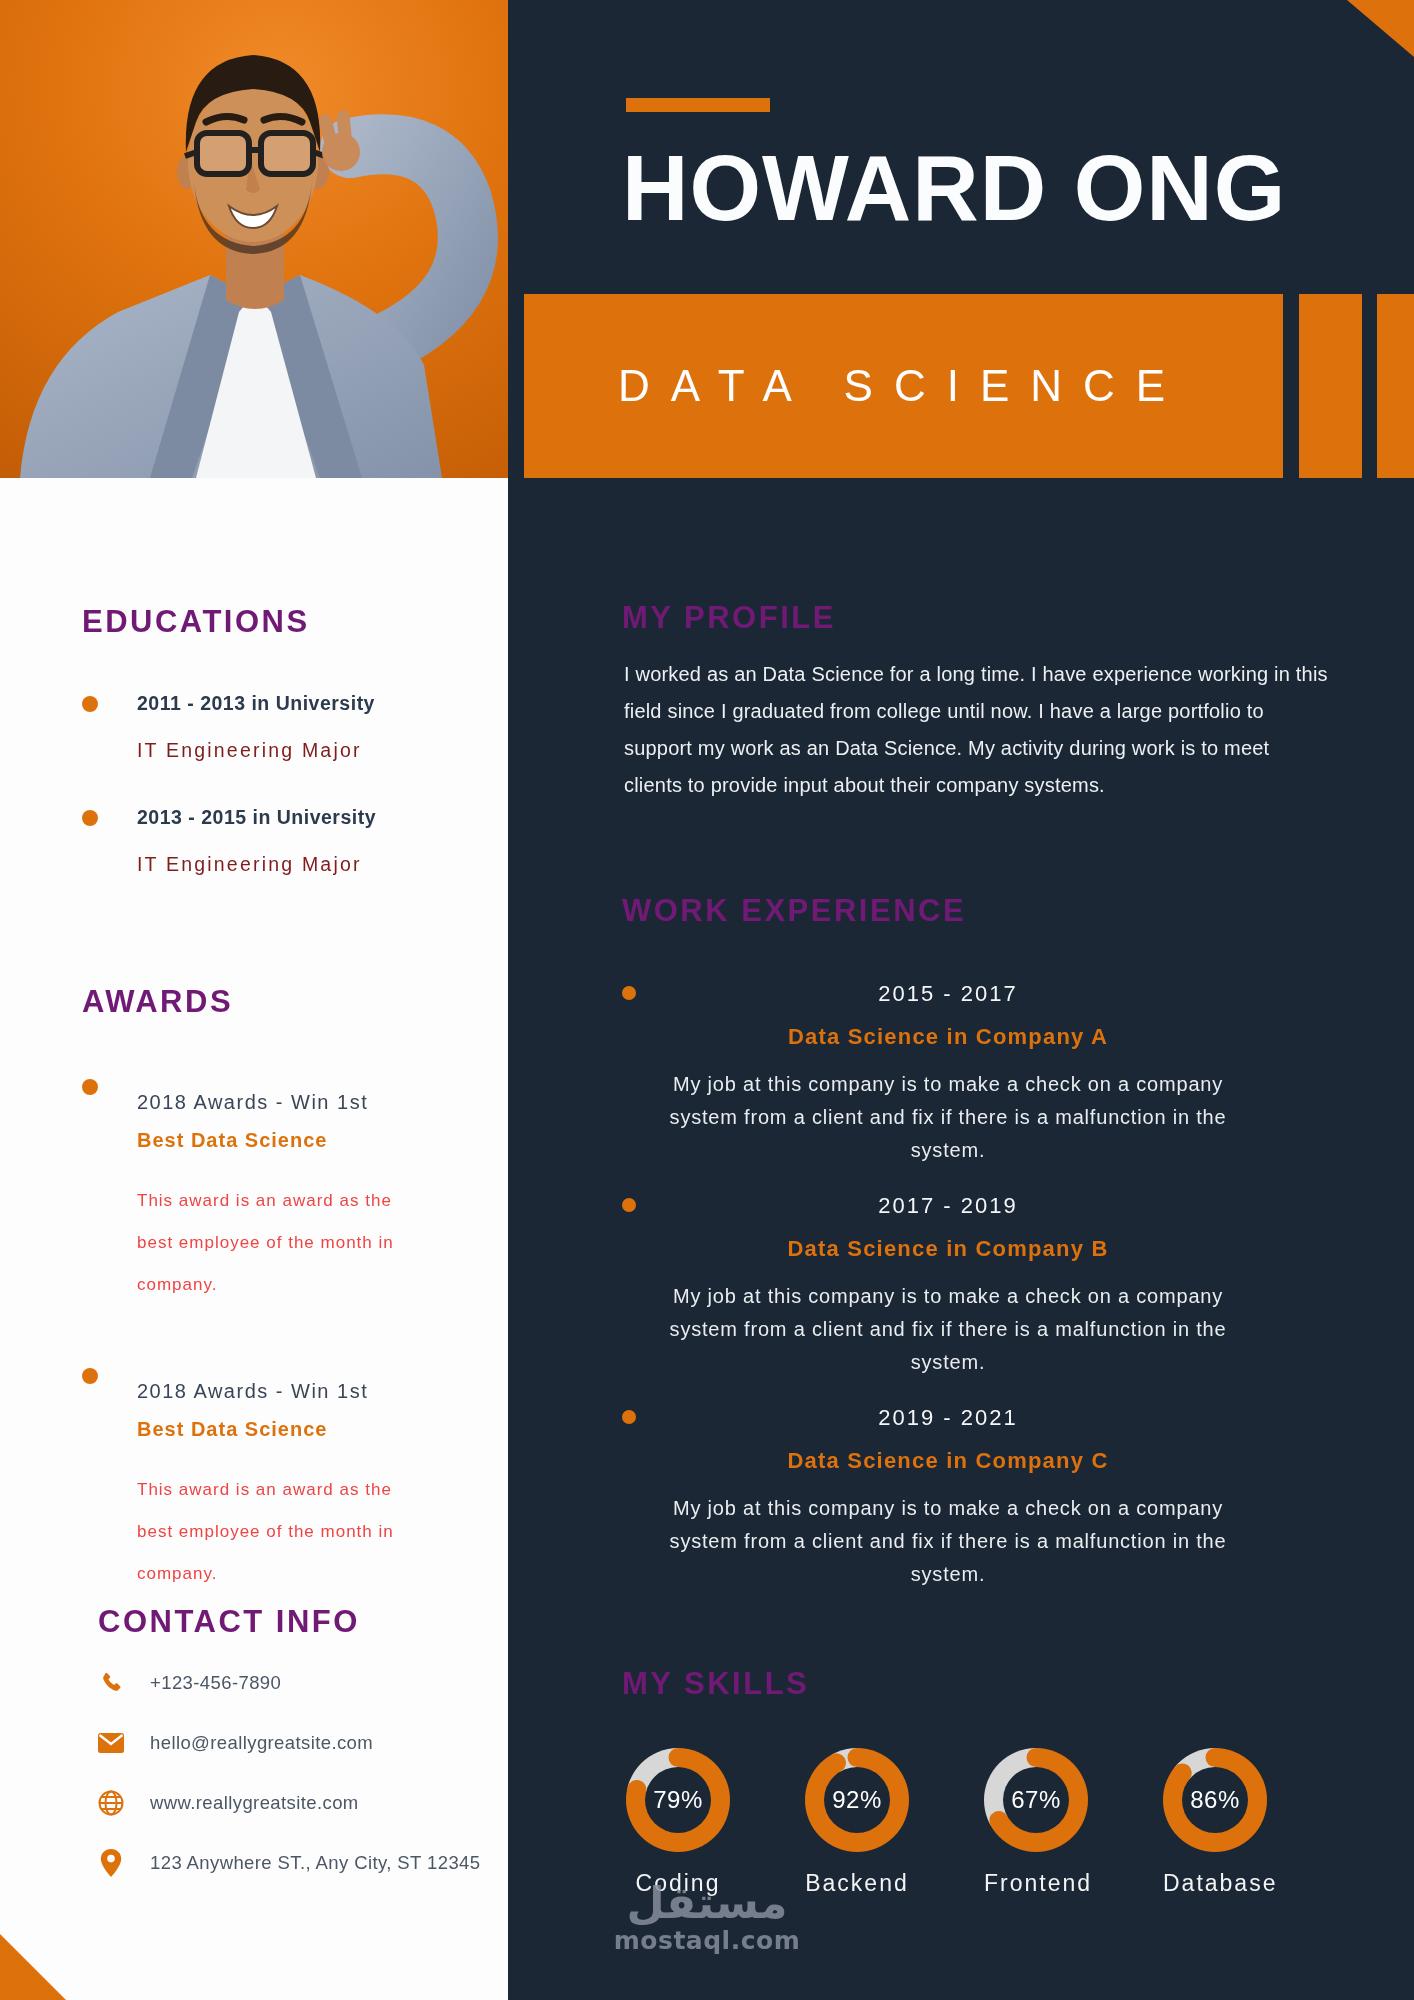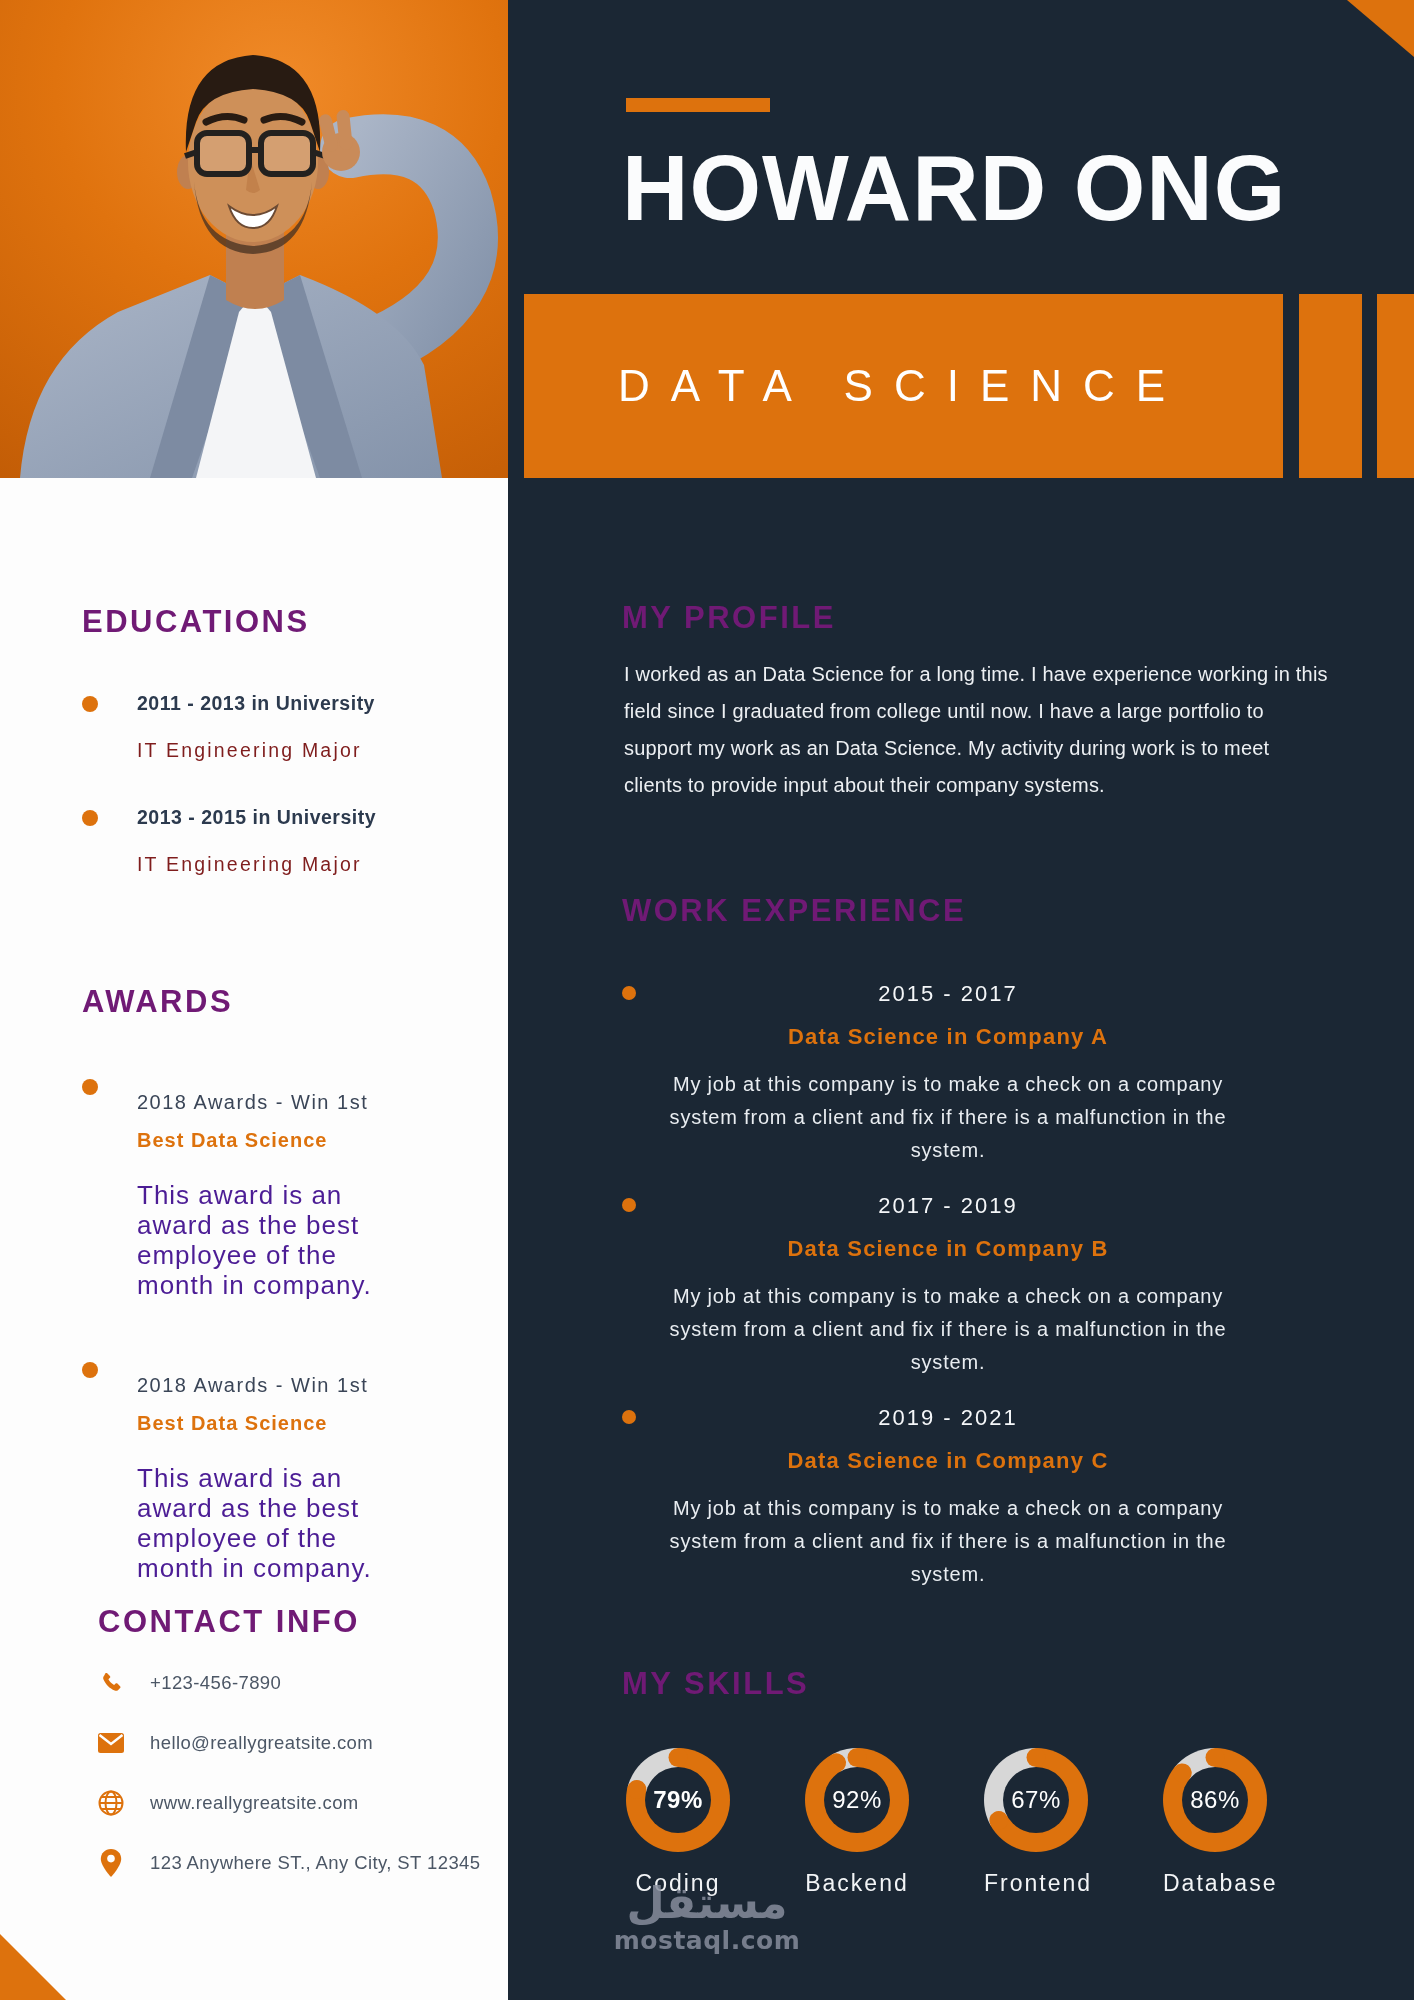--- a/index.html
+++ b/index.html
@@ -51,21 +51,21 @@
   .edot{flex:none;width:16px;height:16px;border-radius:50%;background:#DD720D;margin-top:4px;}
   .ebody{margin-left:39px;}
   .eperiod{font-size:19.5px;font-weight:700;color:#2C3A4E;letter-spacing:.5px;margin-bottom:24px;white-space:nowrap;}
   .edetail{font-size:19.5px;color:#7f1d1d;letter-spacing:2.2px;white-space:nowrap;}
   .awards{left:82px;top:984px;width:400px;}
   .aitems{margin-top:55px;}
   .arow{display:flex;margin-bottom:58px;}
   .abody{margin-left:39px;margin-top:16px;}
   .ahead{font-size:20px;color:#3A4557;letter-spacing:1.5px;margin-bottom:15px;white-space:nowrap;}
   .asub{font-size:20px;font-weight:700;color:#DD720D;letter-spacing:1px;margin-bottom:28px;white-space:nowrap;}
-  .adesc{font-size:26px;line-height:30px;letter-spacing:1px;color:#4c1d95;width:284px;}
+  .adesc{font-size:17px;line-height:42px;letter-spacing:1px;color:#ef4444;width:284px;}
   .contact{left:98px;top:1604px;width:420px;}
   .citems{margin-top:30px;}
   .crow{display:flex;align-items:center;height:26px;margin-bottom:34px;}
   .cicon{flex:none;width:26px;height:26px;display:flex;align-items:center;justify-content:center;}
   .cicon svg{display:block;}
   .ctext{margin-left:26px;font-size:18.5px;color:#4C5766;letter-spacing:.4px;white-space:nowrap;}
   
   .wm{position:absolute;left:50%;top:1878px;transform:translateX(-50%);text-align:center;opacity:.82;z-index:5;}
   .wm-logo{font-family:"DejaVu Sans",sans-serif;font-size:44px;line-height:50px;font-weight:700;color:#8A91A0;}
   .wm-domain{font-family:"DejaVu Sans",sans-serif;font-size:25px;line-height:26px;font-weight:700;color:#8A91A0;letter-spacing:.5px;}
@@ -158,21 +158,21 @@
             <div class="xdesc">My job at this company is to make a check on a company system from a client and fix if there is a malfunction in the system.</div>
           </div>
         </div>
       </div>
   </div>
 
   <div class="sec skills">
     <h2>MY SKILLS</h2>
     <div class="skrow" id="skill-items">
         <div class="skill">
-          <div class="donut" style="background: conic-gradient(rgb(221, 114, 13) 0deg, rgb(221, 114, 13) 79%, rgb(215, 215, 215) 79%, rgb(215, 215, 215) 100%); font-weight: bold;">
+          <div class="donut" style="background: conic-gradient(rgb(221, 114, 13) 0deg, rgb(221, 114, 13) 79%, rgb(215, 215, 215) 79%, rgb(215, 215, 215) 100%);">
             <span class="cap" style="transform: translate(-50%, -50%) rotate(0deg) translateY(-42.5px);"></span>
             <span class="cap" style="transform: translate(-50%, -50%) rotate(284.4deg) translateY(-42.5px);"></span>
             <span class="pct">79%</span>
           </div>
           <div class="sklabel">Coding</div>
         </div>
         <div class="skill">
           <div class="donut" style="background: conic-gradient(rgb(221, 114, 13) 0deg, rgb(221, 114, 13) 92%, rgb(215, 215, 215) 92%, rgb(215, 215, 215) 100%);">
             <span class="cap" style="transform: translate(-50%, -50%) rotate(0deg) translateY(-42.5px);"></span>
             <span class="cap" style="transform: translate(-50%, -50%) rotate(331.2deg) translateY(-42.5px);"></span>

